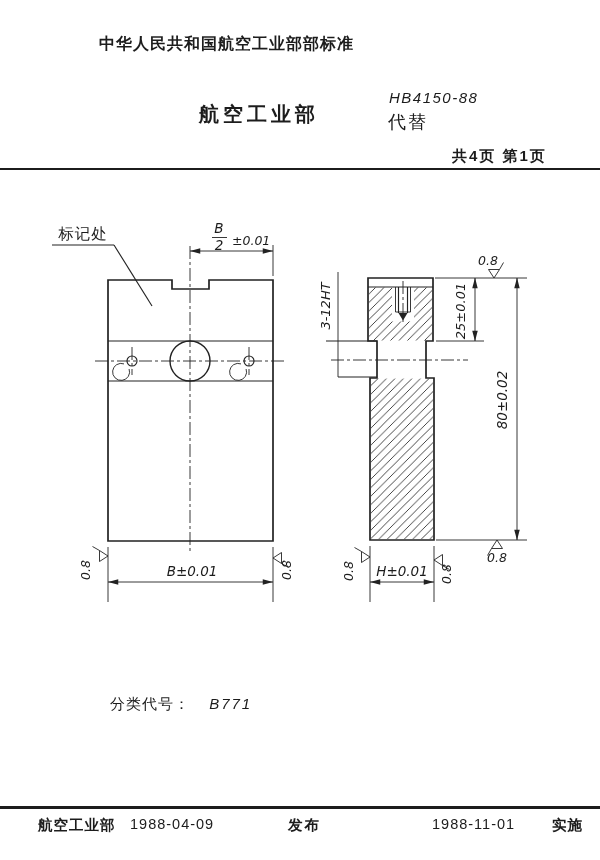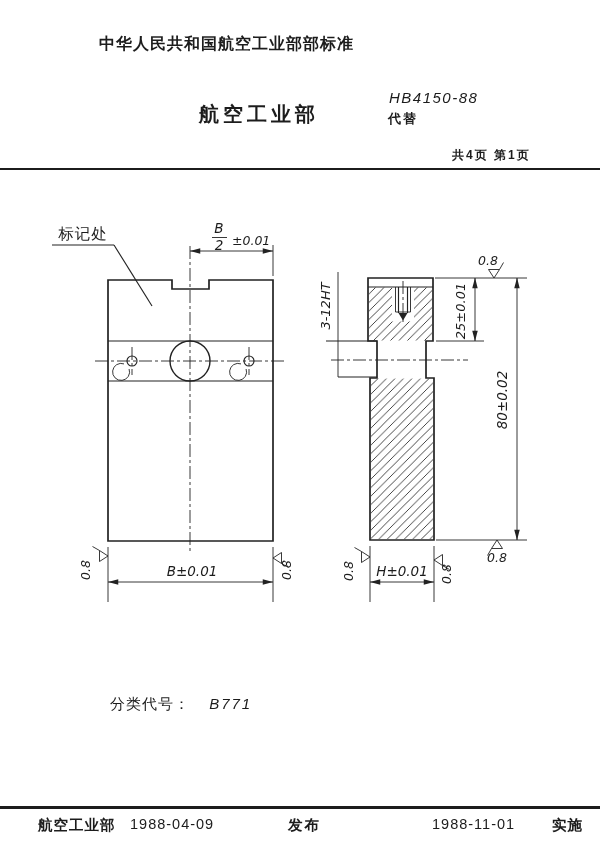--- a/index.html
+++ b/index.html
@@ -2,22 +2,22 @@
 <html><head>
 <meta charset="utf-8">
 <style>
   html,body{margin:0;padding:0;background:#e8e8e8;}
   #page{position:relative;width:600px;height:860px;background:#ffffff;overflow:hidden;
         font-family:"Liberation Sans",sans-serif;color:#1c1c1c;}
   .abs{position:absolute;}
   .authority{font-size:16px;font-weight:bold;letter-spacing:1px;}
   .stdno{font-size:15px;font-style:italic;letter-spacing:1.5px;}
   .title{font-size:20px;font-weight:bold;letter-spacing:4px;}
-  .supersede{font-size:13px;font-weight:bold;letter-spacing:2px;}
-  .pageinfo{font-size:12px;font-weight:bold;letter-spacing:2px;}
+  .supersede{font-size:18px;font-weight:normal;letter-spacing:2px;}
+  .pageinfo{font-size:15px;font-weight:bold;letter-spacing:2px;}
   .rule{background:#1c1c1c;height:2.4px;left:0;width:600px;}
   .notes{font-size:15px;letter-spacing:1px;}
   .notes .code{font-style:italic;letter-spacing:2px;}
   .footer-txt{font-size:14.5px;}
   .b{font-weight:bold;}
   
   .ol{fill:none;stroke:#222;stroke-width:1.7;}
   .ln{fill:none;stroke:#222;stroke-width:1.15;}
   .thin{fill:none;stroke:#222;stroke-width:0.9;}
   .cl{fill:none;stroke:#222;stroke-width:0.9;stroke-dasharray:13 3 3 3;}

